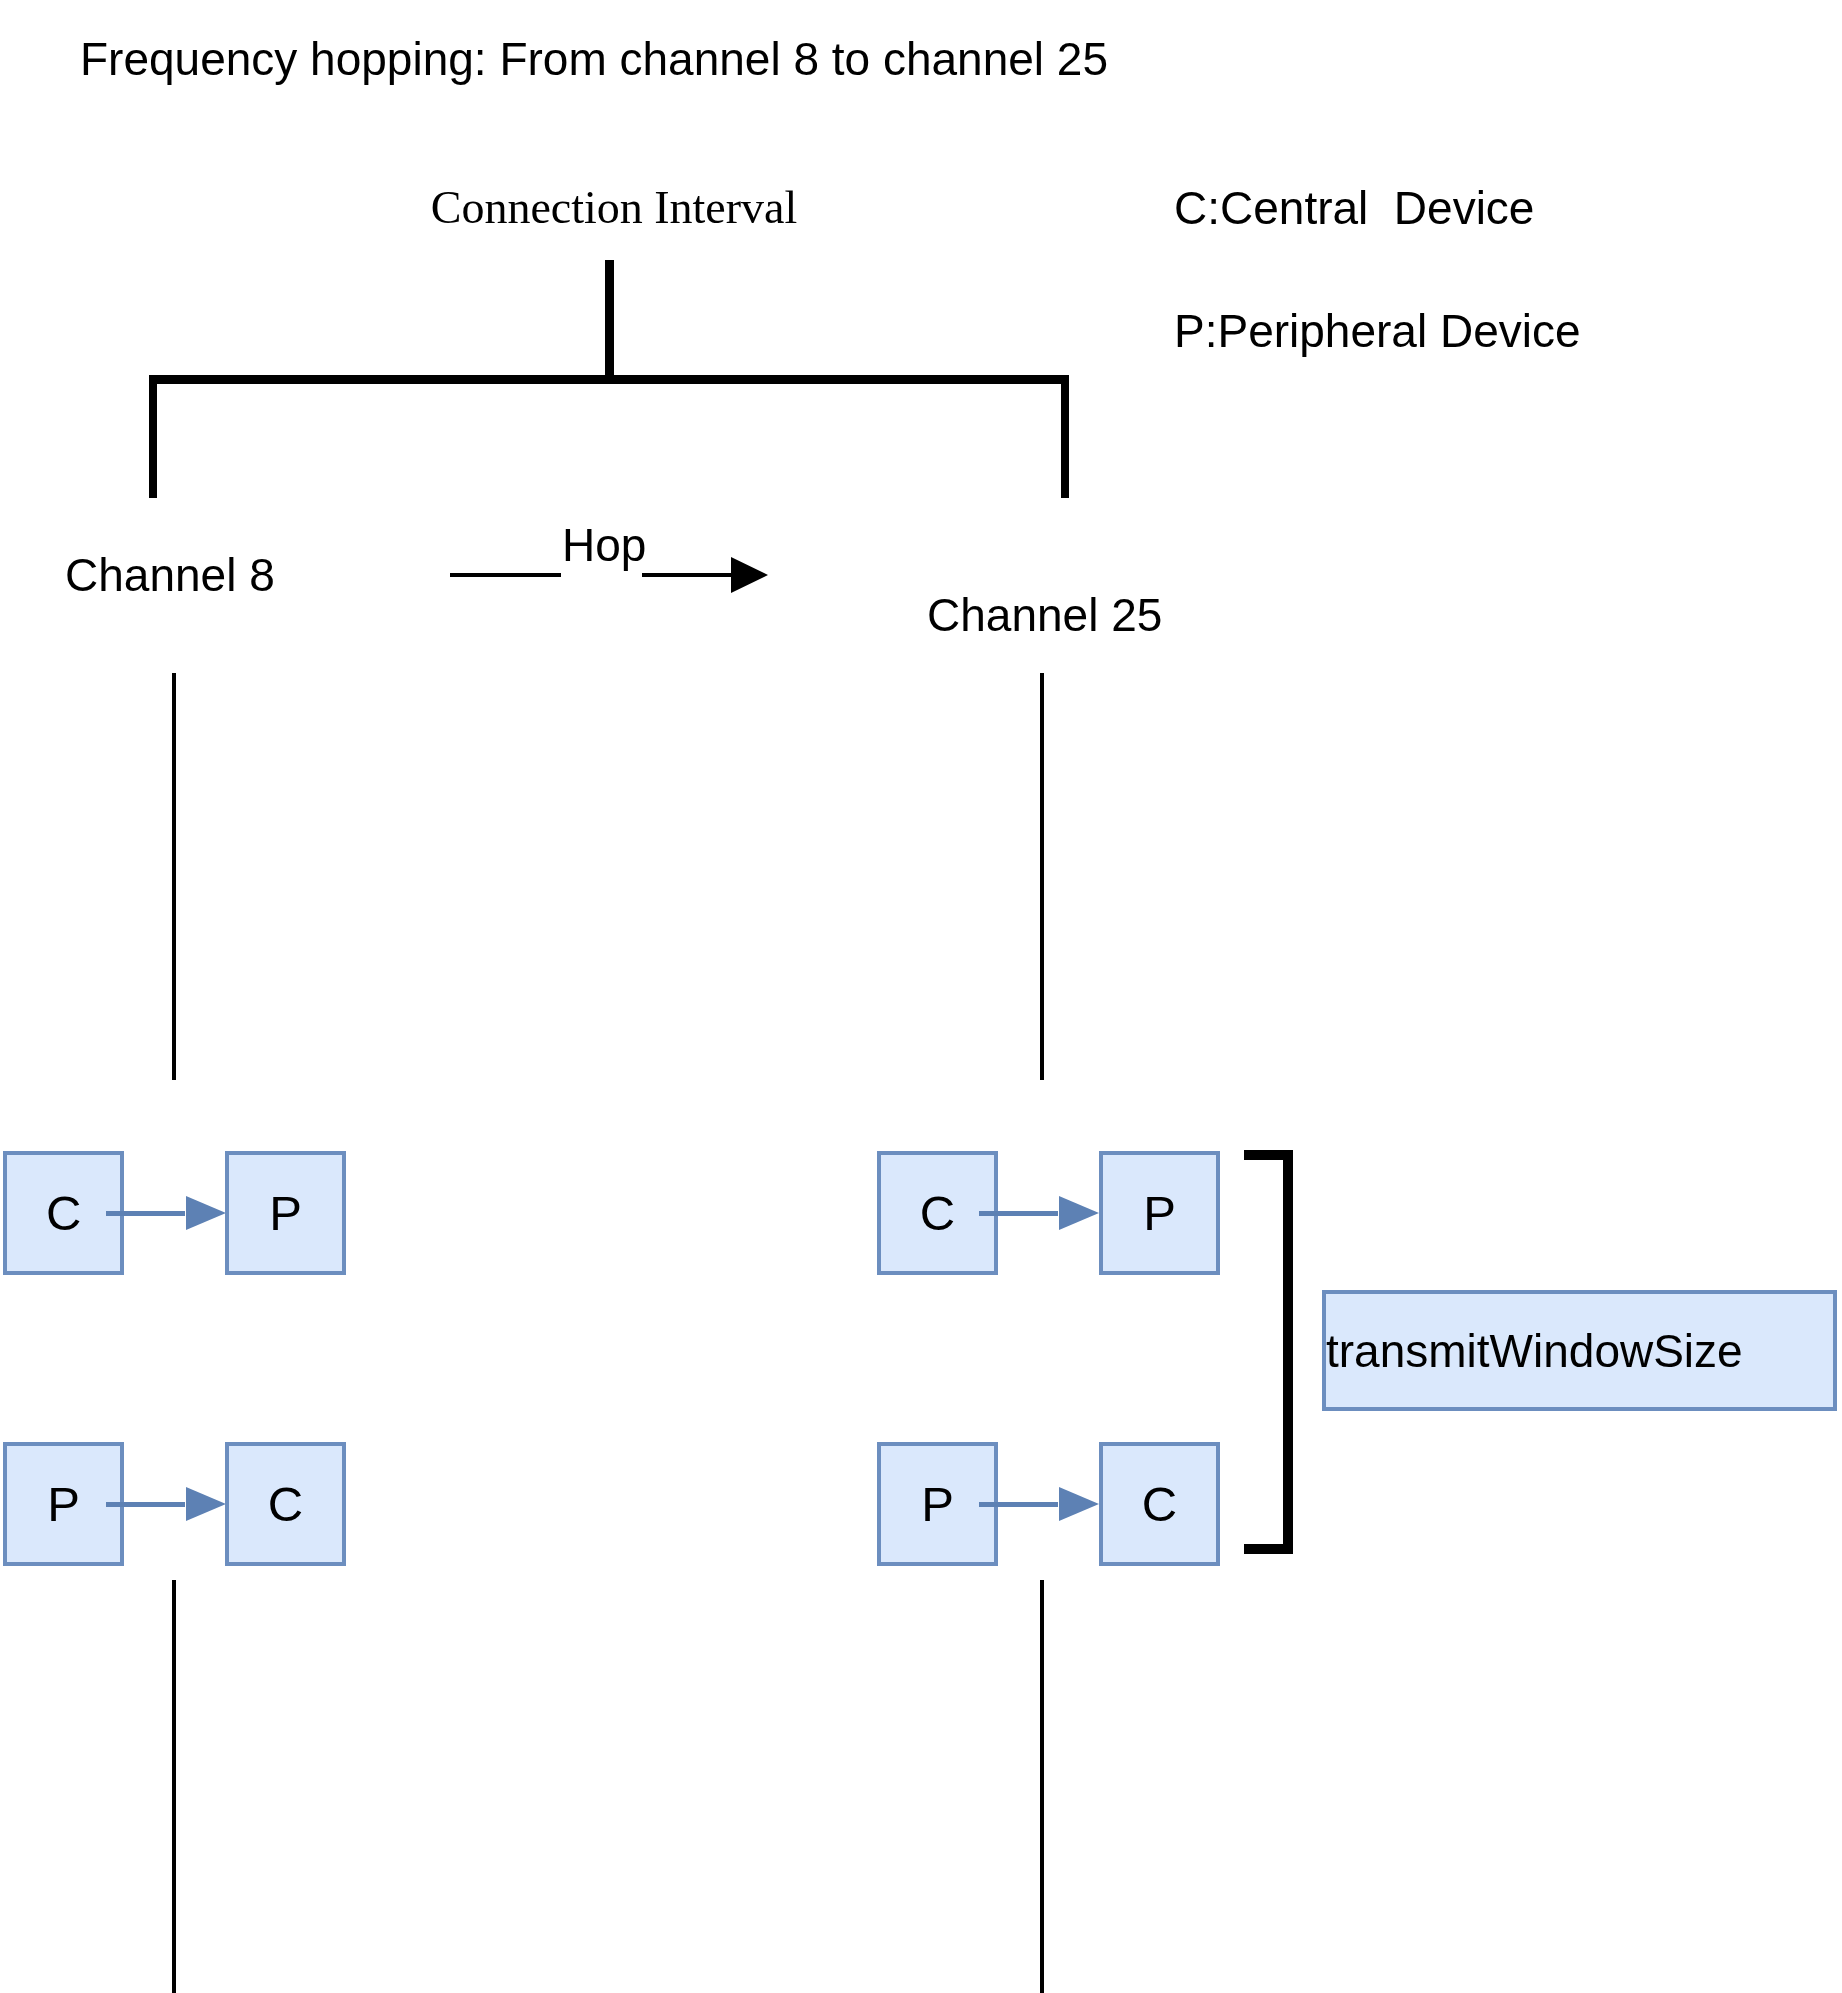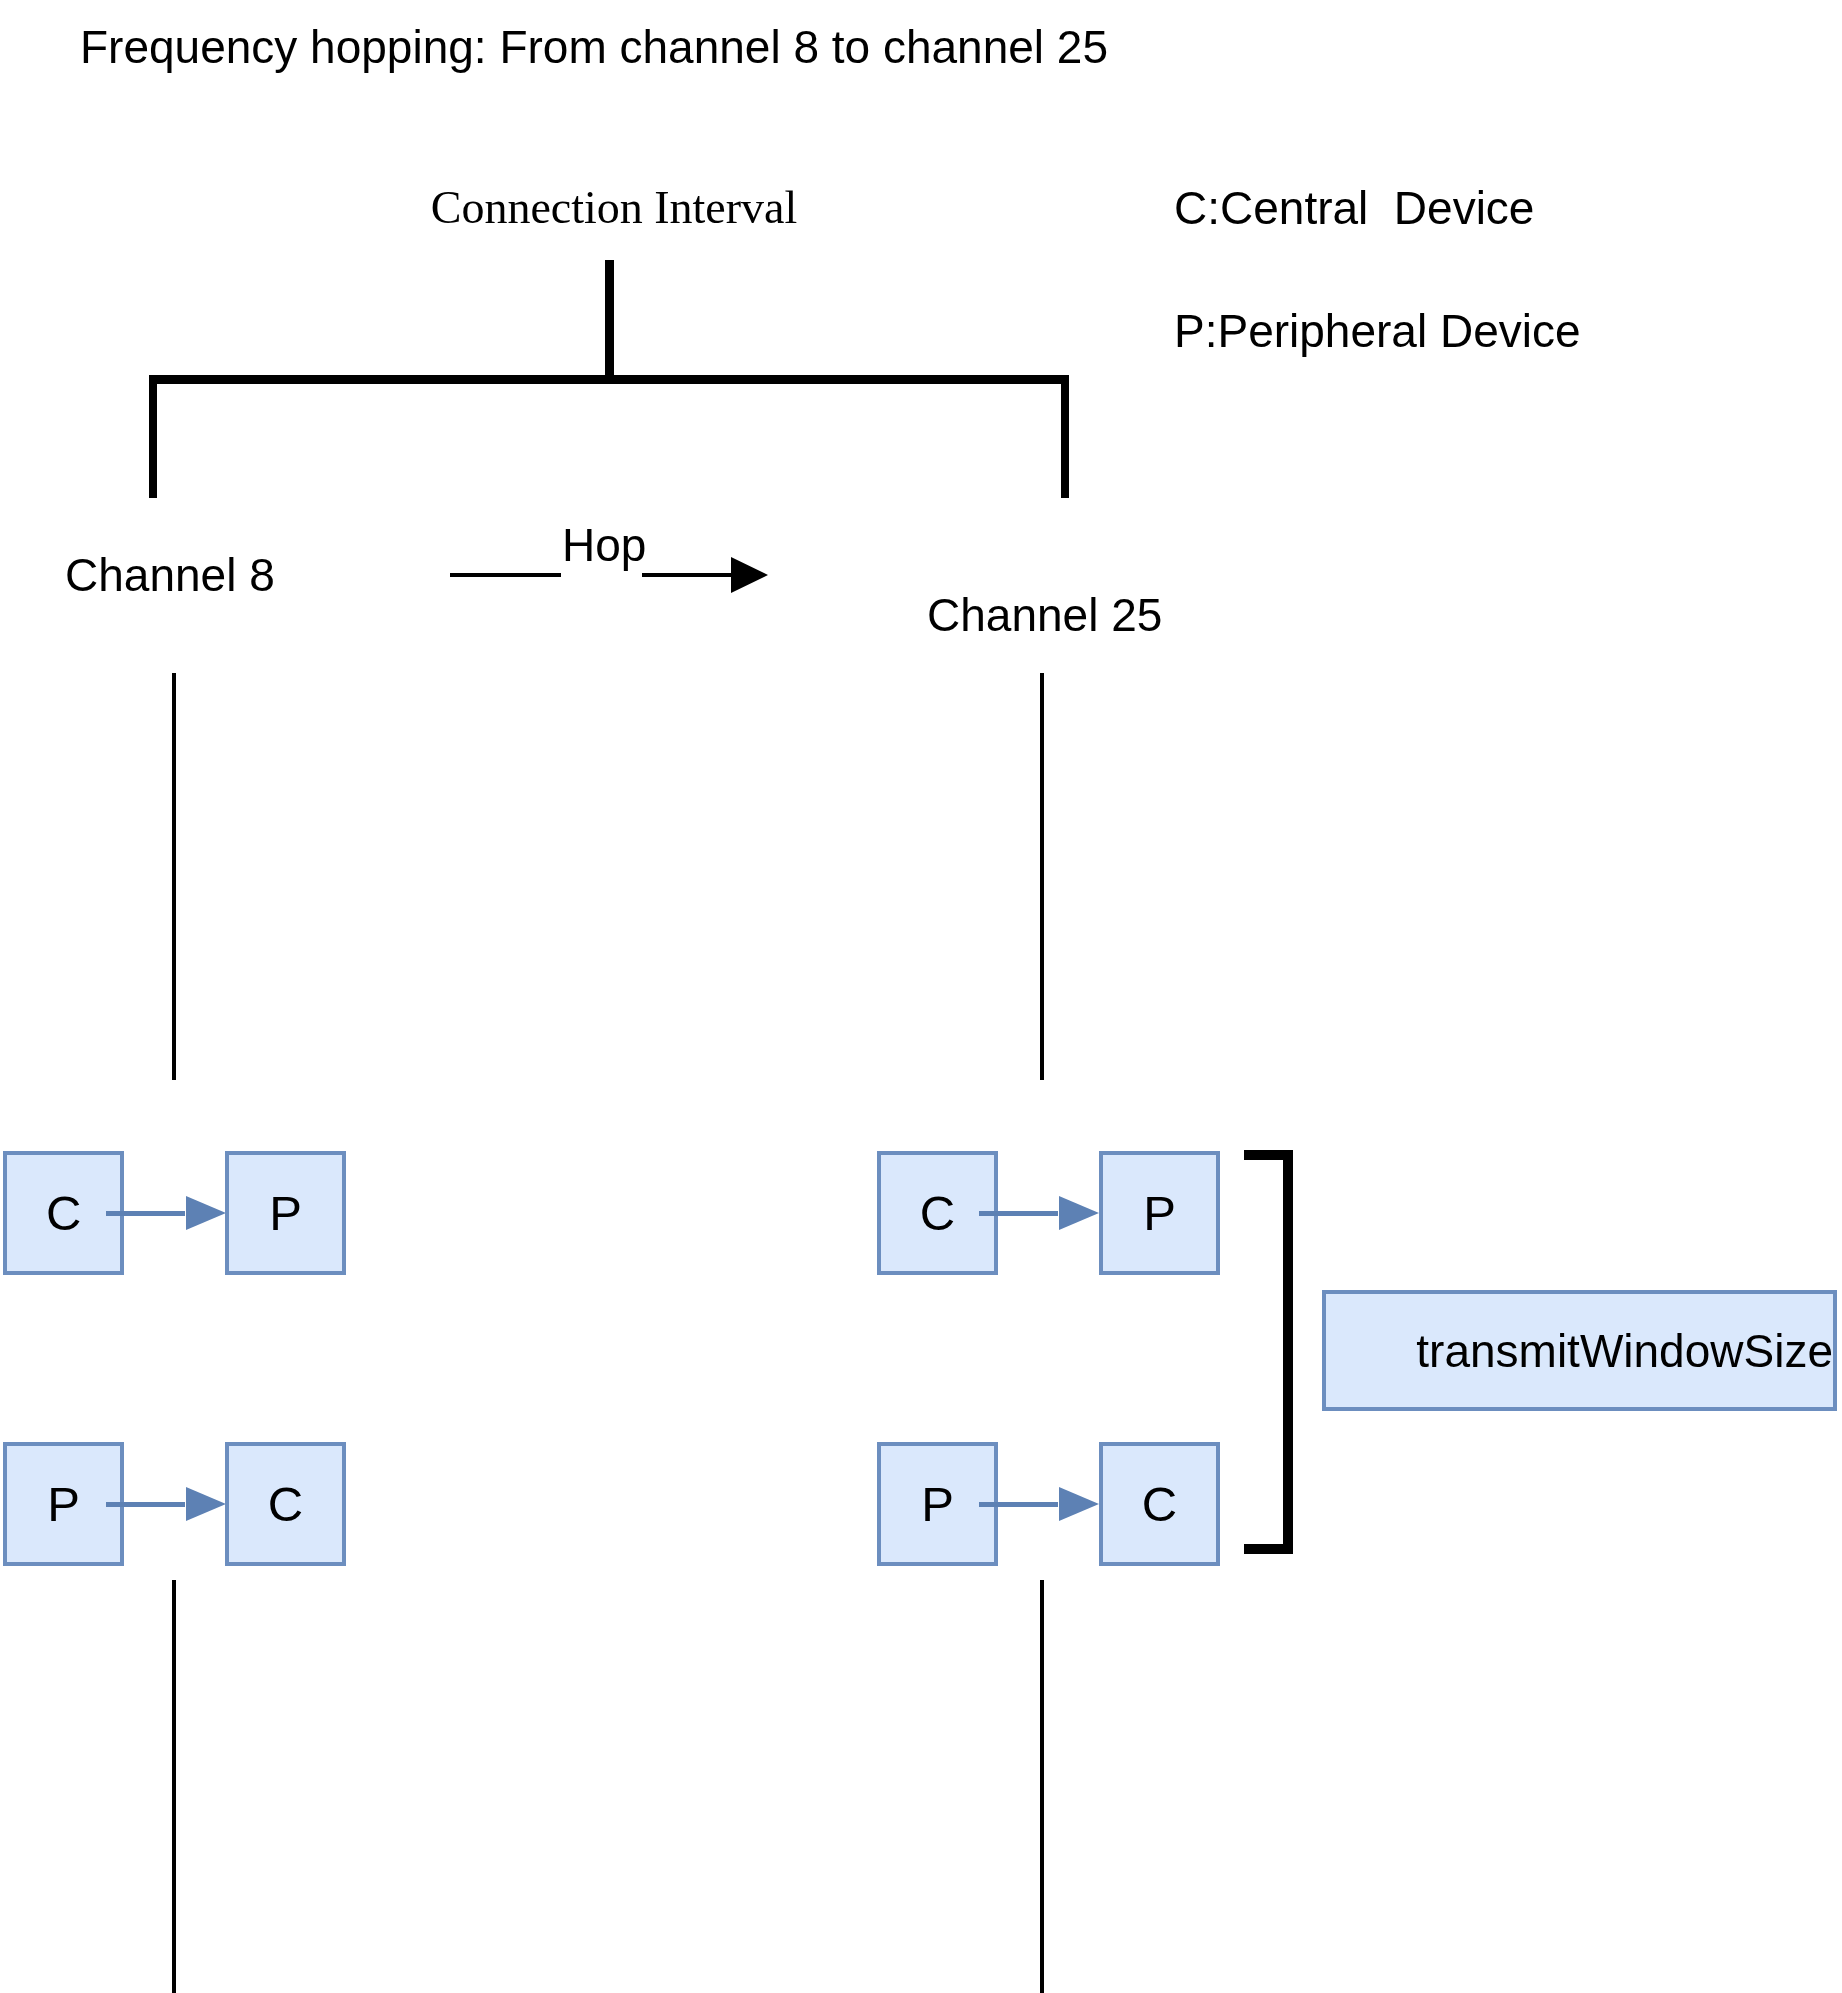--- a/index.html
+++ b/index.html
@@ -37,31 +37,31 @@
   }
   .hop-line{position:absolute;height:4px;background:var(--line);}
   .hop-head{
     position:absolute;width:0;height:0;
     border-top:18px solid transparent;border-bottom:18px solid transparent;
     border-left:37px solid var(--line);
   }
   .window-box{
     position:absolute;left:1322px;top:1290px;width:515px;height:121px;box-sizing:border-box;
     background:var(--box-fill);border:4px solid var(--box-border);
-    display:flex;align-items:center;justify-content:flex-end;
-    font-size:46px;color:var(--text);padding-left:40px;
+    display:flex;align-items:center;justify-content:flex-start;
+    font-size:46px;color:var(--text);
   }
   .centered{transform:translateX(-50%);}
 </style>
 </head>
 <body>
 
 <div class="canvas">
 
-  <div class="txt title" style="left:80px;top:24px;">Frequency hopping: From channel 8 to channel 25</div>
+  <div class="txt title" style="left:80px;top:36px;">Frequency hopping: From channel 8 to channel 25</div>
 
   <div class="txt centered" style="left:614px;top:185px;font-family:Liberation Serif, serif;">Connection Interval</div>
 
   <div class="txt" style="left:1174px;top:308px;">P:Peripheral Device</div>
   <div class="txt" style="left:1174px;top:185px;">C:Central  Device</div>
 
   <div class="vline" style="left:605px;top:260px;width:8.7px;height:119px;"></div>
   <div class="hline" style="left:149px;top:375px;width:920px;height:8.7px;"></div>
   <div class="vline" style="left:149px;top:375px;width:8px;height:123px;"></div>
   <div class="vline" style="left:1061px;top:375px;width:8px;height:123px;"></div>

